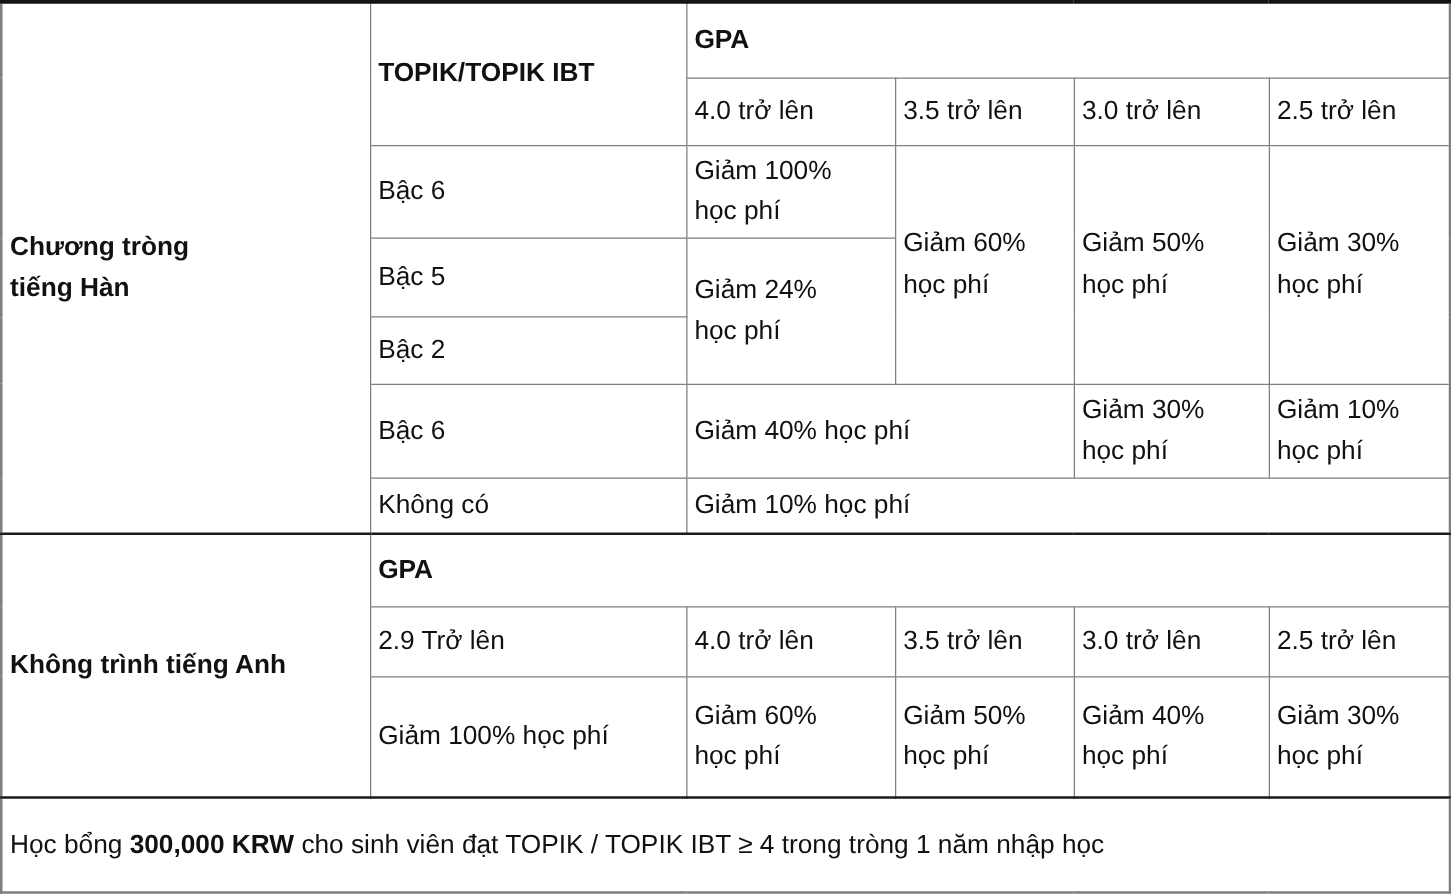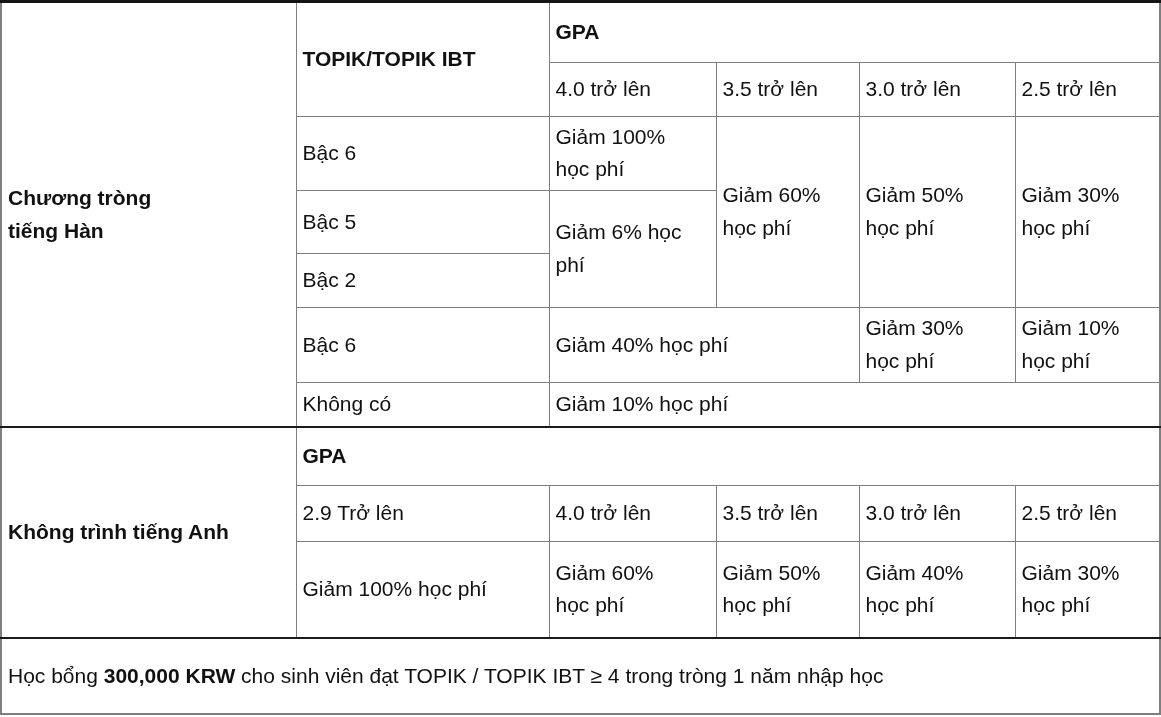--- a/index.html
+++ b/index.html
@@ -77,21 +77,21 @@
     </tr>
     <tr style="height:73px">
       <td>Bậc 6</td>
       <td><span class="wrap2">Giảm 100% học phí</span></td>
       <td rowspan="3"><span class="wrap2">Giảm 60% học phí</span></td>
       <td rowspan="3"><span class="wrap2">Giảm 50% học phí</span></td>
       <td rowspan="3"><span class="wrap2">Giảm 30% học phí</span></td>
     </tr>
     <tr style="height:62px">
       <td>Bậc 5</td>
-      <td rowspan="2"><span class="wrap2">Giảm 6% học phí</span></td>
+      <td rowspan="2"><span class="wrap2">Giảm 24% học phí</span></td>
     </tr>
     <tr style="height:53px">
       <td>Bậc 2</td>
     </tr>
     <tr style="height:74px">
       <td>Bậc 6</td>
       <td colspan="2">Giảm 40% học phí</td>
       <td><span class="wrap2">Giảm 30% học phí</span></td>
       <td><span class="wrap2">Giảm 10% học phí</span></td>
     </tr>

